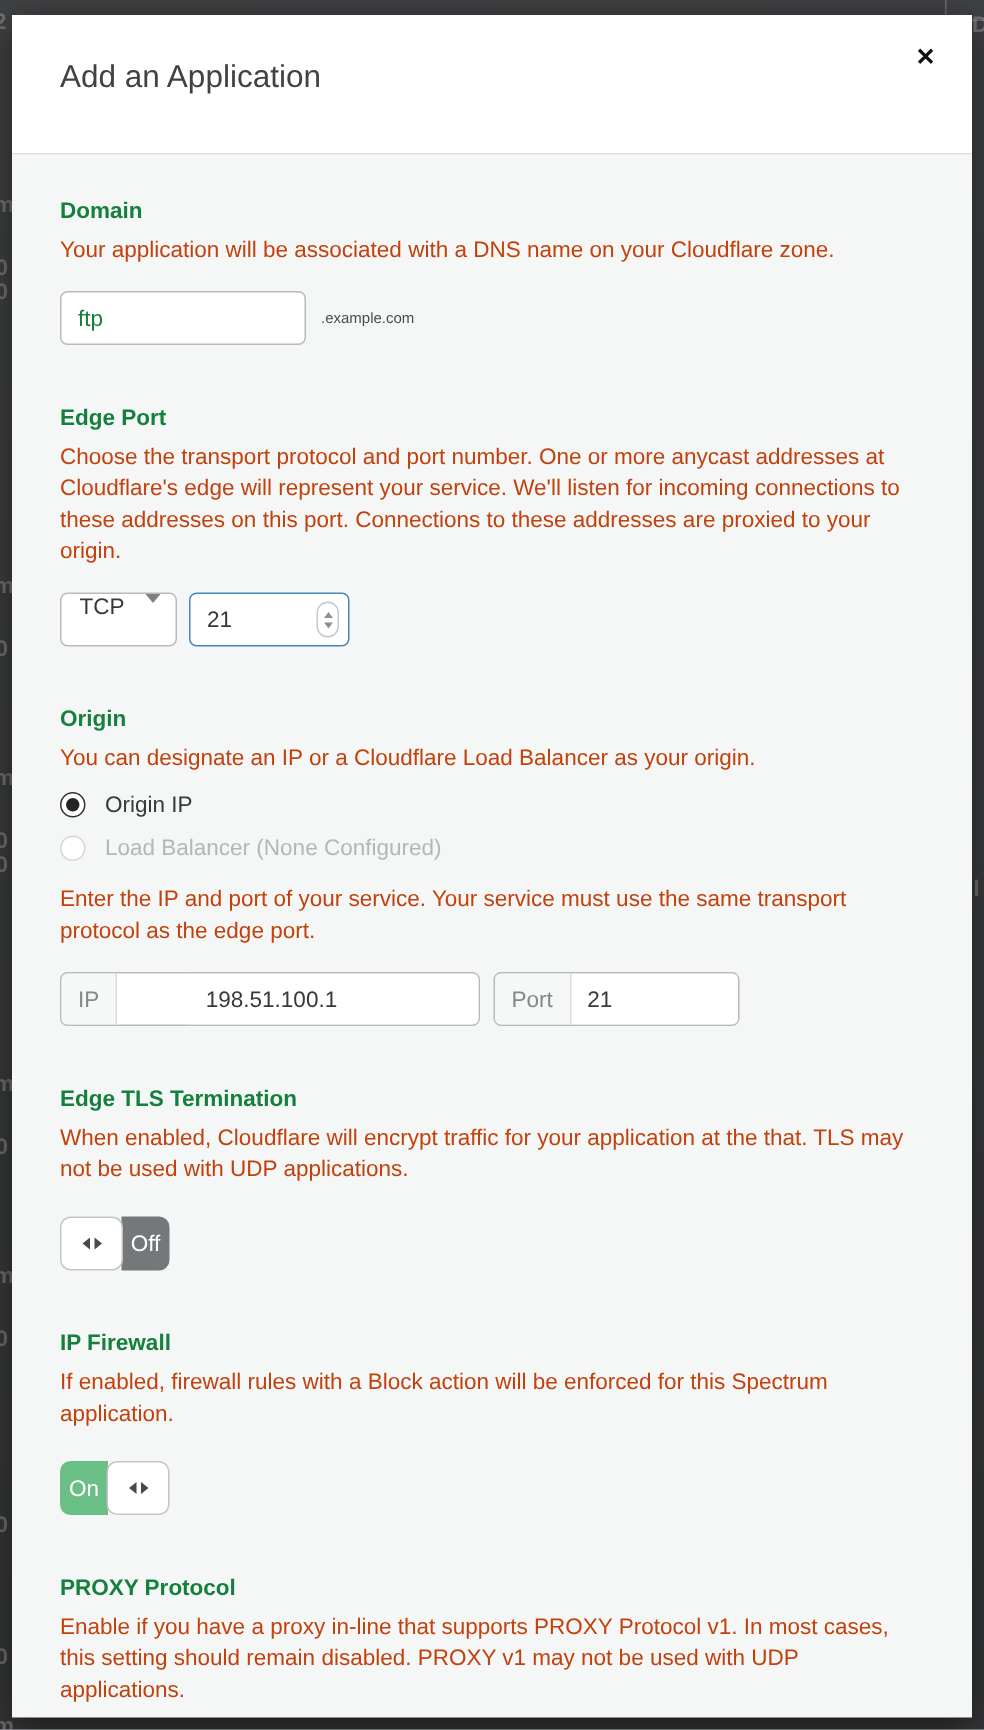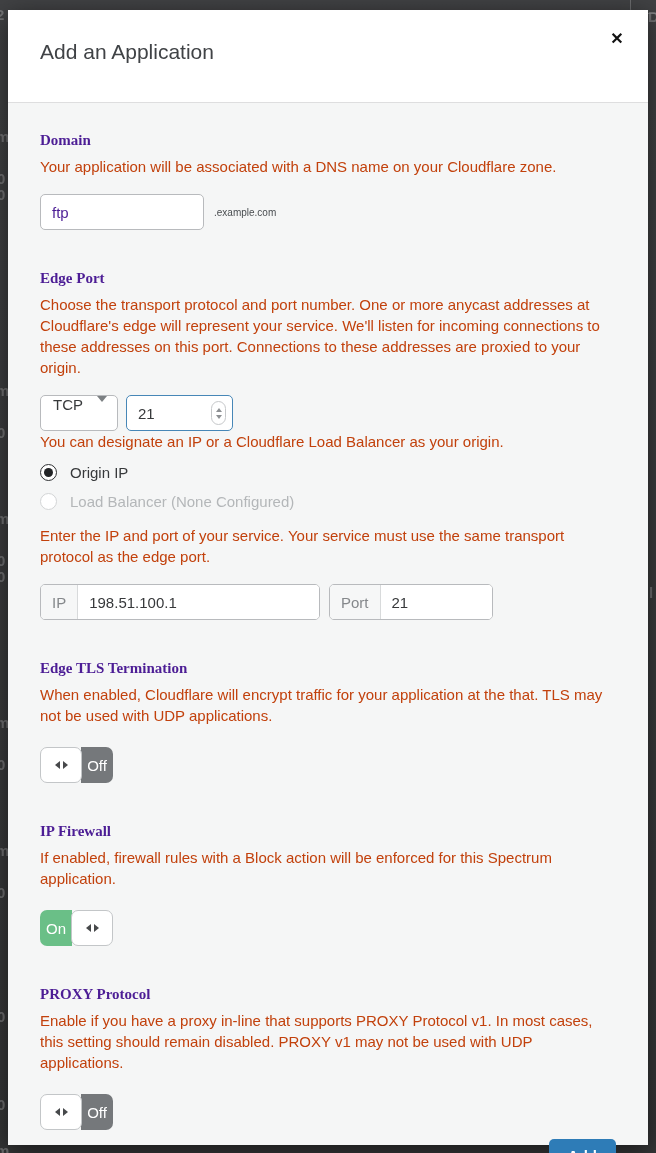--- a/index.html
+++ b/index.html
@@ -27,29 +27,29 @@
     padding:30px 32px 0; position:relative;
   }
   .modal-title { font-size:21px; font-weight:400; color:#404346; }
   .close-btn {
     position:absolute; top:16px; right:18px; width:26px; height:26px;
     background:none; border:none; font-size:16px; font-weight:bold; color:#111;
     cursor:pointer; line-height:26px; text-align:center; padding:0;
   }
   .modal-body { padding:0 32px 24px; }
 
-  .section-heading { margin:40px 0 7px; font-size:15px; font-weight:bold; color:#4c1d95;font-family:Liberation Serif, serif; }
+  .section-heading { margin:40px 0 7px; font-size:15px; font-weight:bold; color:#15803d; }
   .section-heading.first { margin-top:29px; }
   .desc { margin:0; font-size:15px; line-height:21px; color:#c2410c; max-width:582px; }
 
   .row { display:flex; align-items:center; margin-top:17px; }
 
   input.text-input {
     height:36px; border:1px solid #b8babd; border-radius:5px; background:#fff;
-    font-family:inherit; font-size:15px; color:#4c1d95; padding:0 11px; outline:none;
+    font-family:inherit; font-size:15px; color:#15803d; padding:0 11px; outline:none;
   }
   .domain-input { width:164px; }
   .suffix { font-size:10px; color:#494d50; margin-left:10px; }
 
   
   .select {
     width:78px; height:36px; border:1px solid #b8babd; border-radius:5px; background:#fff;
     display:flex; align-items:flex-start; justify-content:space-between;
     padding:0 10px 0 12px; font-size:15px; color:#37393b; cursor:pointer;
   }
@@ -92,21 +92,21 @@
     border:1px solid #b8babd; border-radius:5px; overflow:hidden;
   }
   .prefix-cell {
     display:flex; align-items:center; padding:0 11px; font-size:15px;
     color:#85888b; background:#f6f7f7; border-right:1px solid #d8dadb;
   }
   .prefix-group input {
     border:none; outline:none; font-family:inherit; font-size:15px; color:#37393b;
     padding:0 11px; min-width:0; background:#fff;
   }
-  .ip-group { width:280px; }
+  .ip-group { width:280px;gap:48px; }
   .ip-group input { flex:1; }
   .port-group { width:164px; margin-left:9px; }
   .port-group input { flex:1; }
 
   
   .toggle { display:flex; height:36px; width:85px; margin-top:21px;
     border-radius:7px; cursor:pointer; }
   .toggle .handle {
     width:42px; background:#fff; border:1px solid #c3c6c8; border-radius:7px;
     display:flex; align-items:center; justify-content:center; gap:3px; z-index:1;
@@ -178,20 +178,21 @@
       </div>
       <div class="number-wrap">
         <input value="21" style="">
         <span class="stepper">
           <span class="step-up"></span>
           <span class="step-down"></span>
         </span>
       </div>
     </div>
 
+    <div class="section-heading">Origin</div>
     <p class="desc">You can designate an IP or a Cloudflare Load Balancer as your origin.</p>
     <div class="radio-row">
       <span class="radio checked"></span>
       <span class="radio-label">Origin IP</span>
     </div>
     <div class="radio-row">
       <span class="radio disabled"></span>
       <span class="radio-label disabled">Load Balancer (None Configured)</span>
     </div>
     <p class="desc" style="margin-top:15px;">Enter the IP and port of your service. Your service must use the same transport protocol as the edge port.</p>

